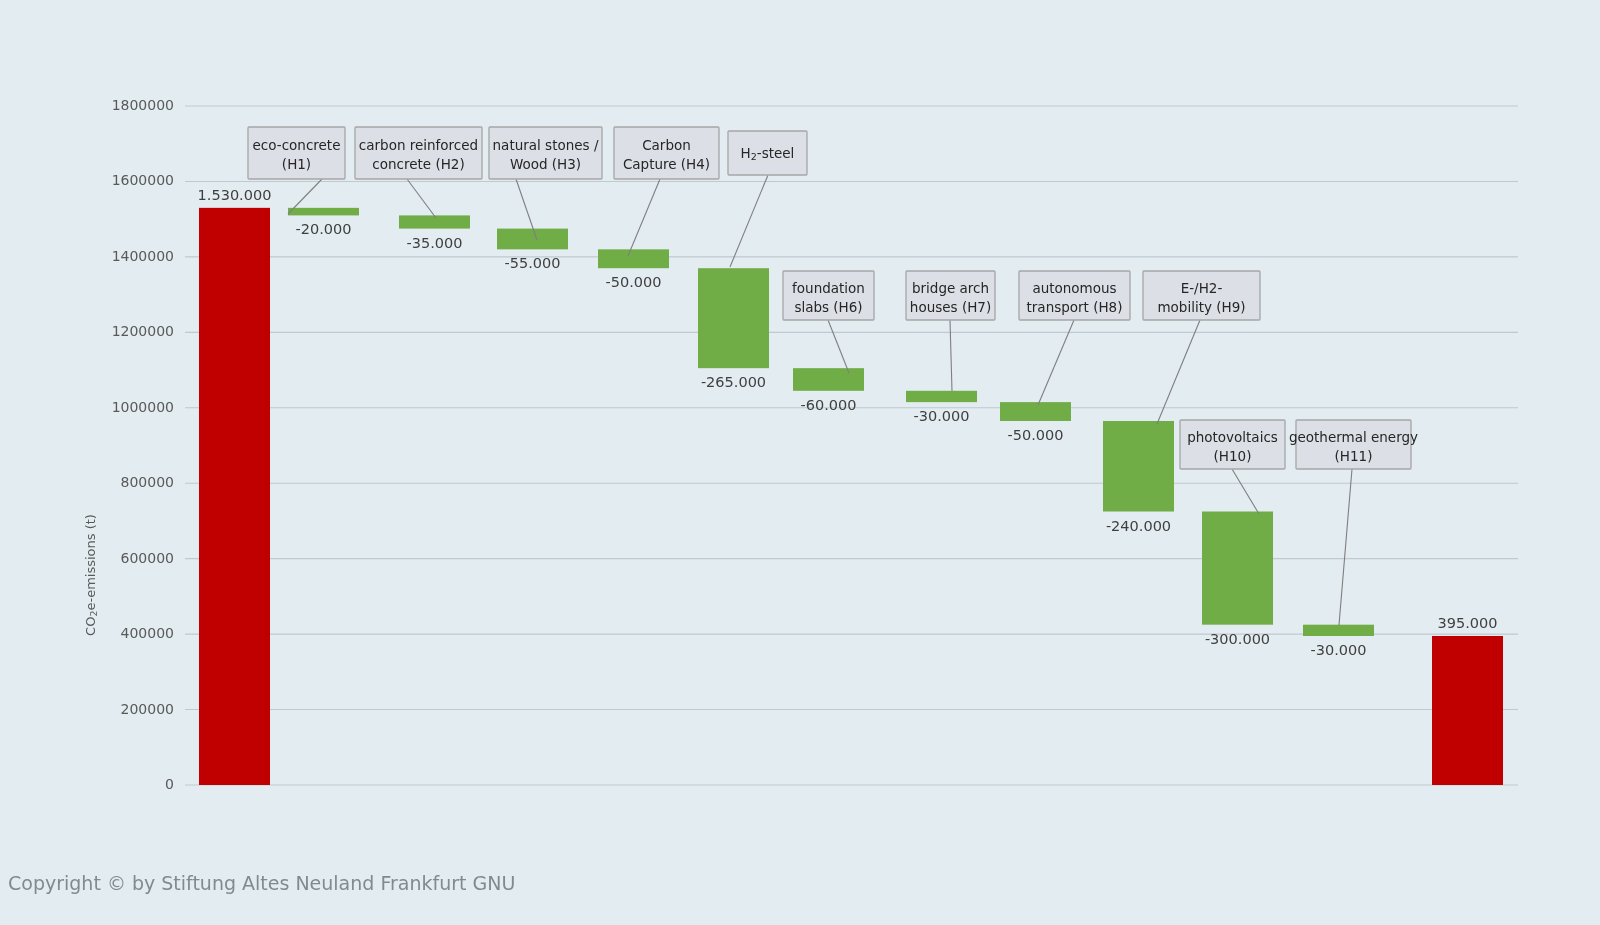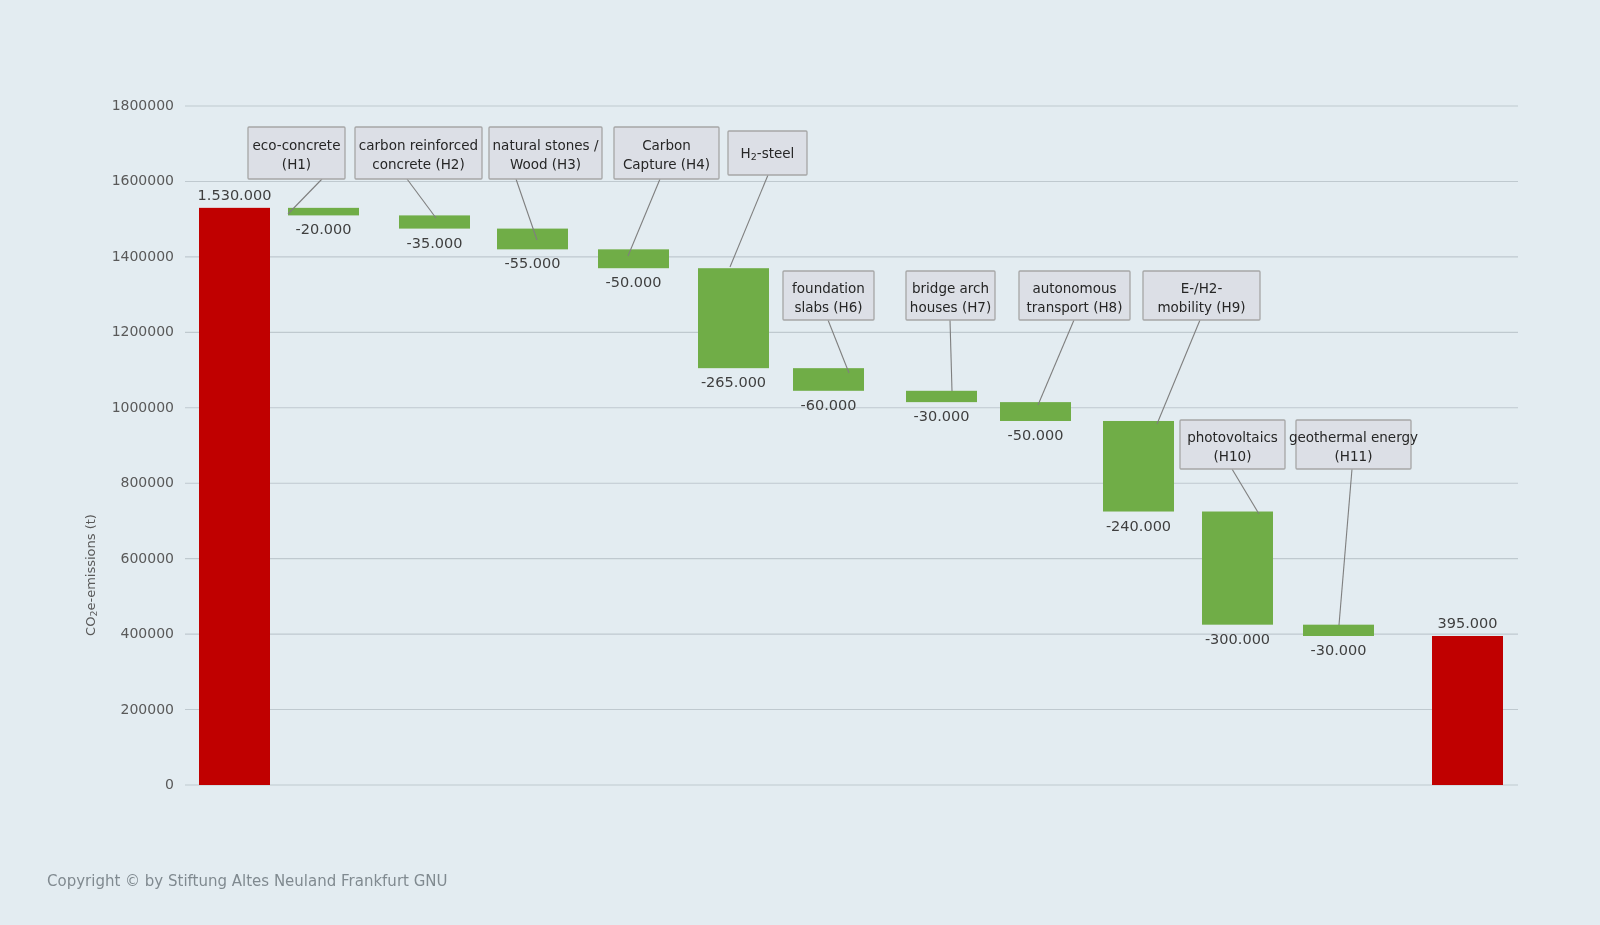--- a/index.html
+++ b/index.html
@@ -35,24 +35,23 @@
     fill:#dcdfe6;stroke:#a6a6a6;stroke-width:1.3;
   }
   .callout-text{
     font-size:13.5px;fill:#262626;
     font-family:"DejaVu Sans","Liberation Sans",sans-serif;
     text-anchor:middle;
   }
   .leader-line{stroke:#7f7f7f;stroke-width:1.1;fill:none;}
   .footer-text{
     position:absolute;left:8px;top:872px;
-    font-size:15px;color:#808a90;
+    font-size:19px;color:#808a90;
     font-family:"DejaVu Sans","Liberation Sans",sans-serif;
     white-space:nowrap;
-    margin-left:39px;
   }
 </style>
 </head>
 <body>
 
 <div id="chart-root">
   <svg id="waterfall" viewBox="0 0 1600 925">
     <g id="gridlines-group">
         <line x1="185" y1="785" x2="1518" y2="785" class="gridline"></line>
         <line x1="185" y1="709.5555555555555" x2="1518" y2="709.5555555555555" class="gridline"></line>

